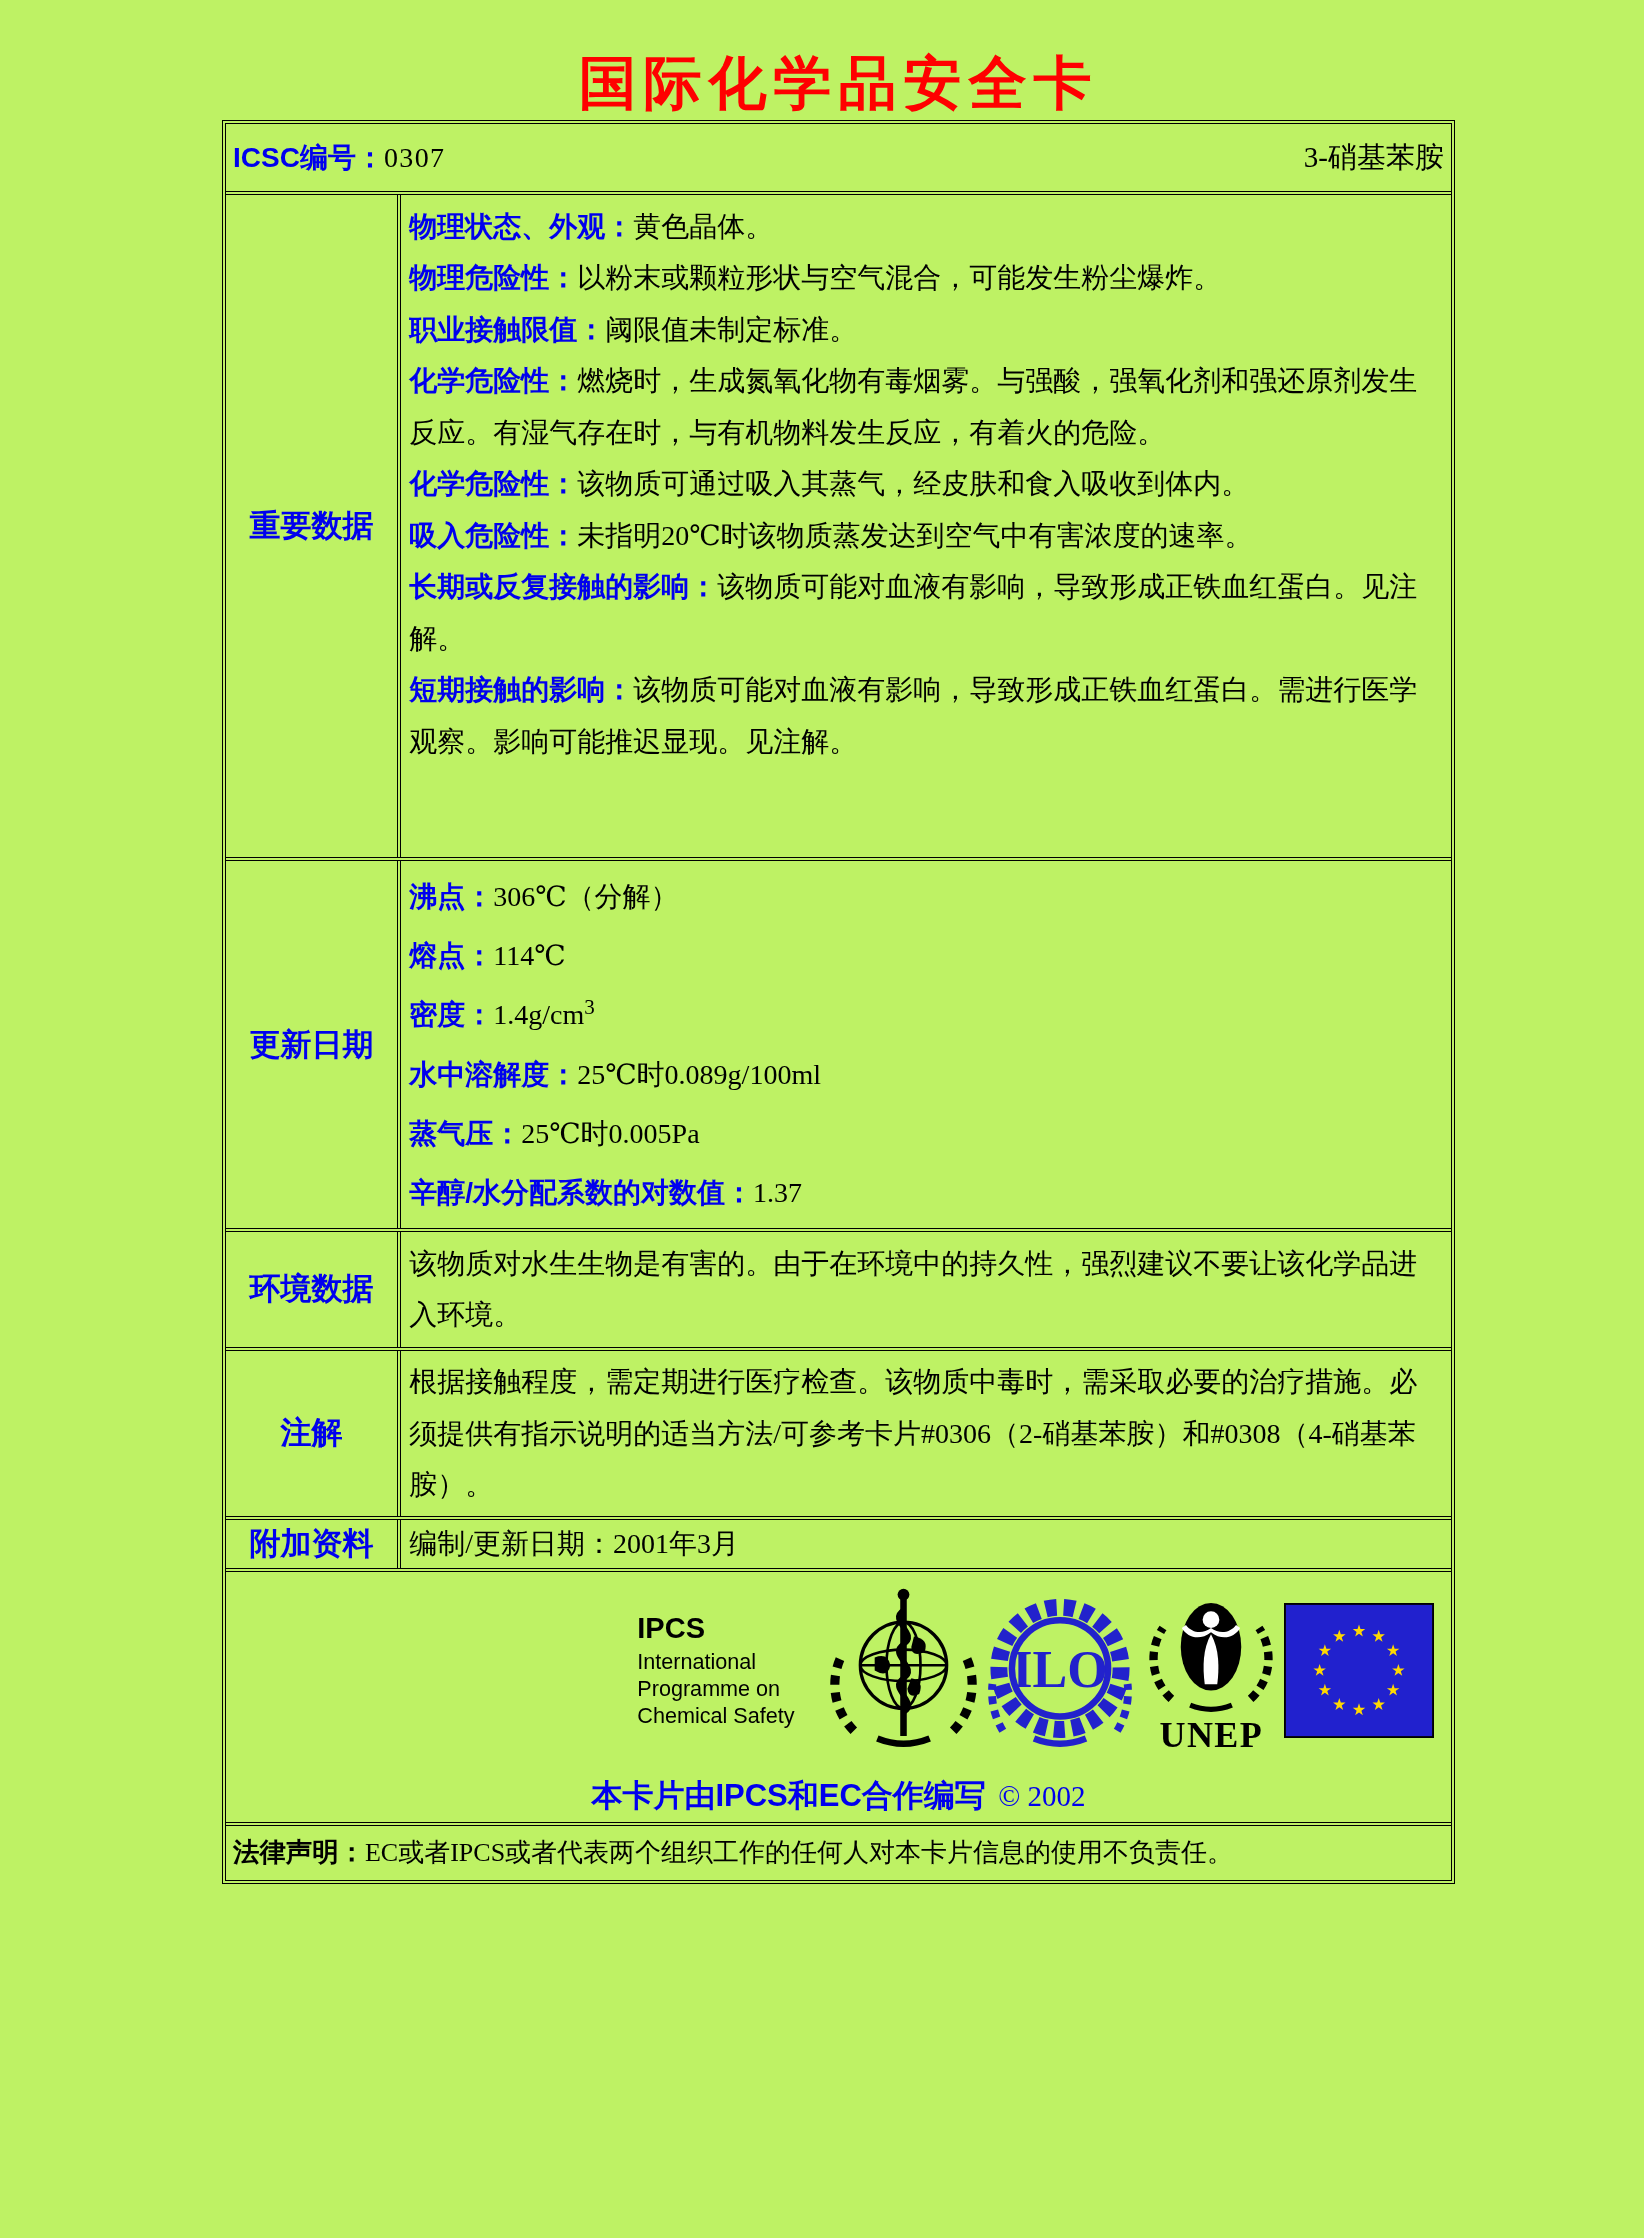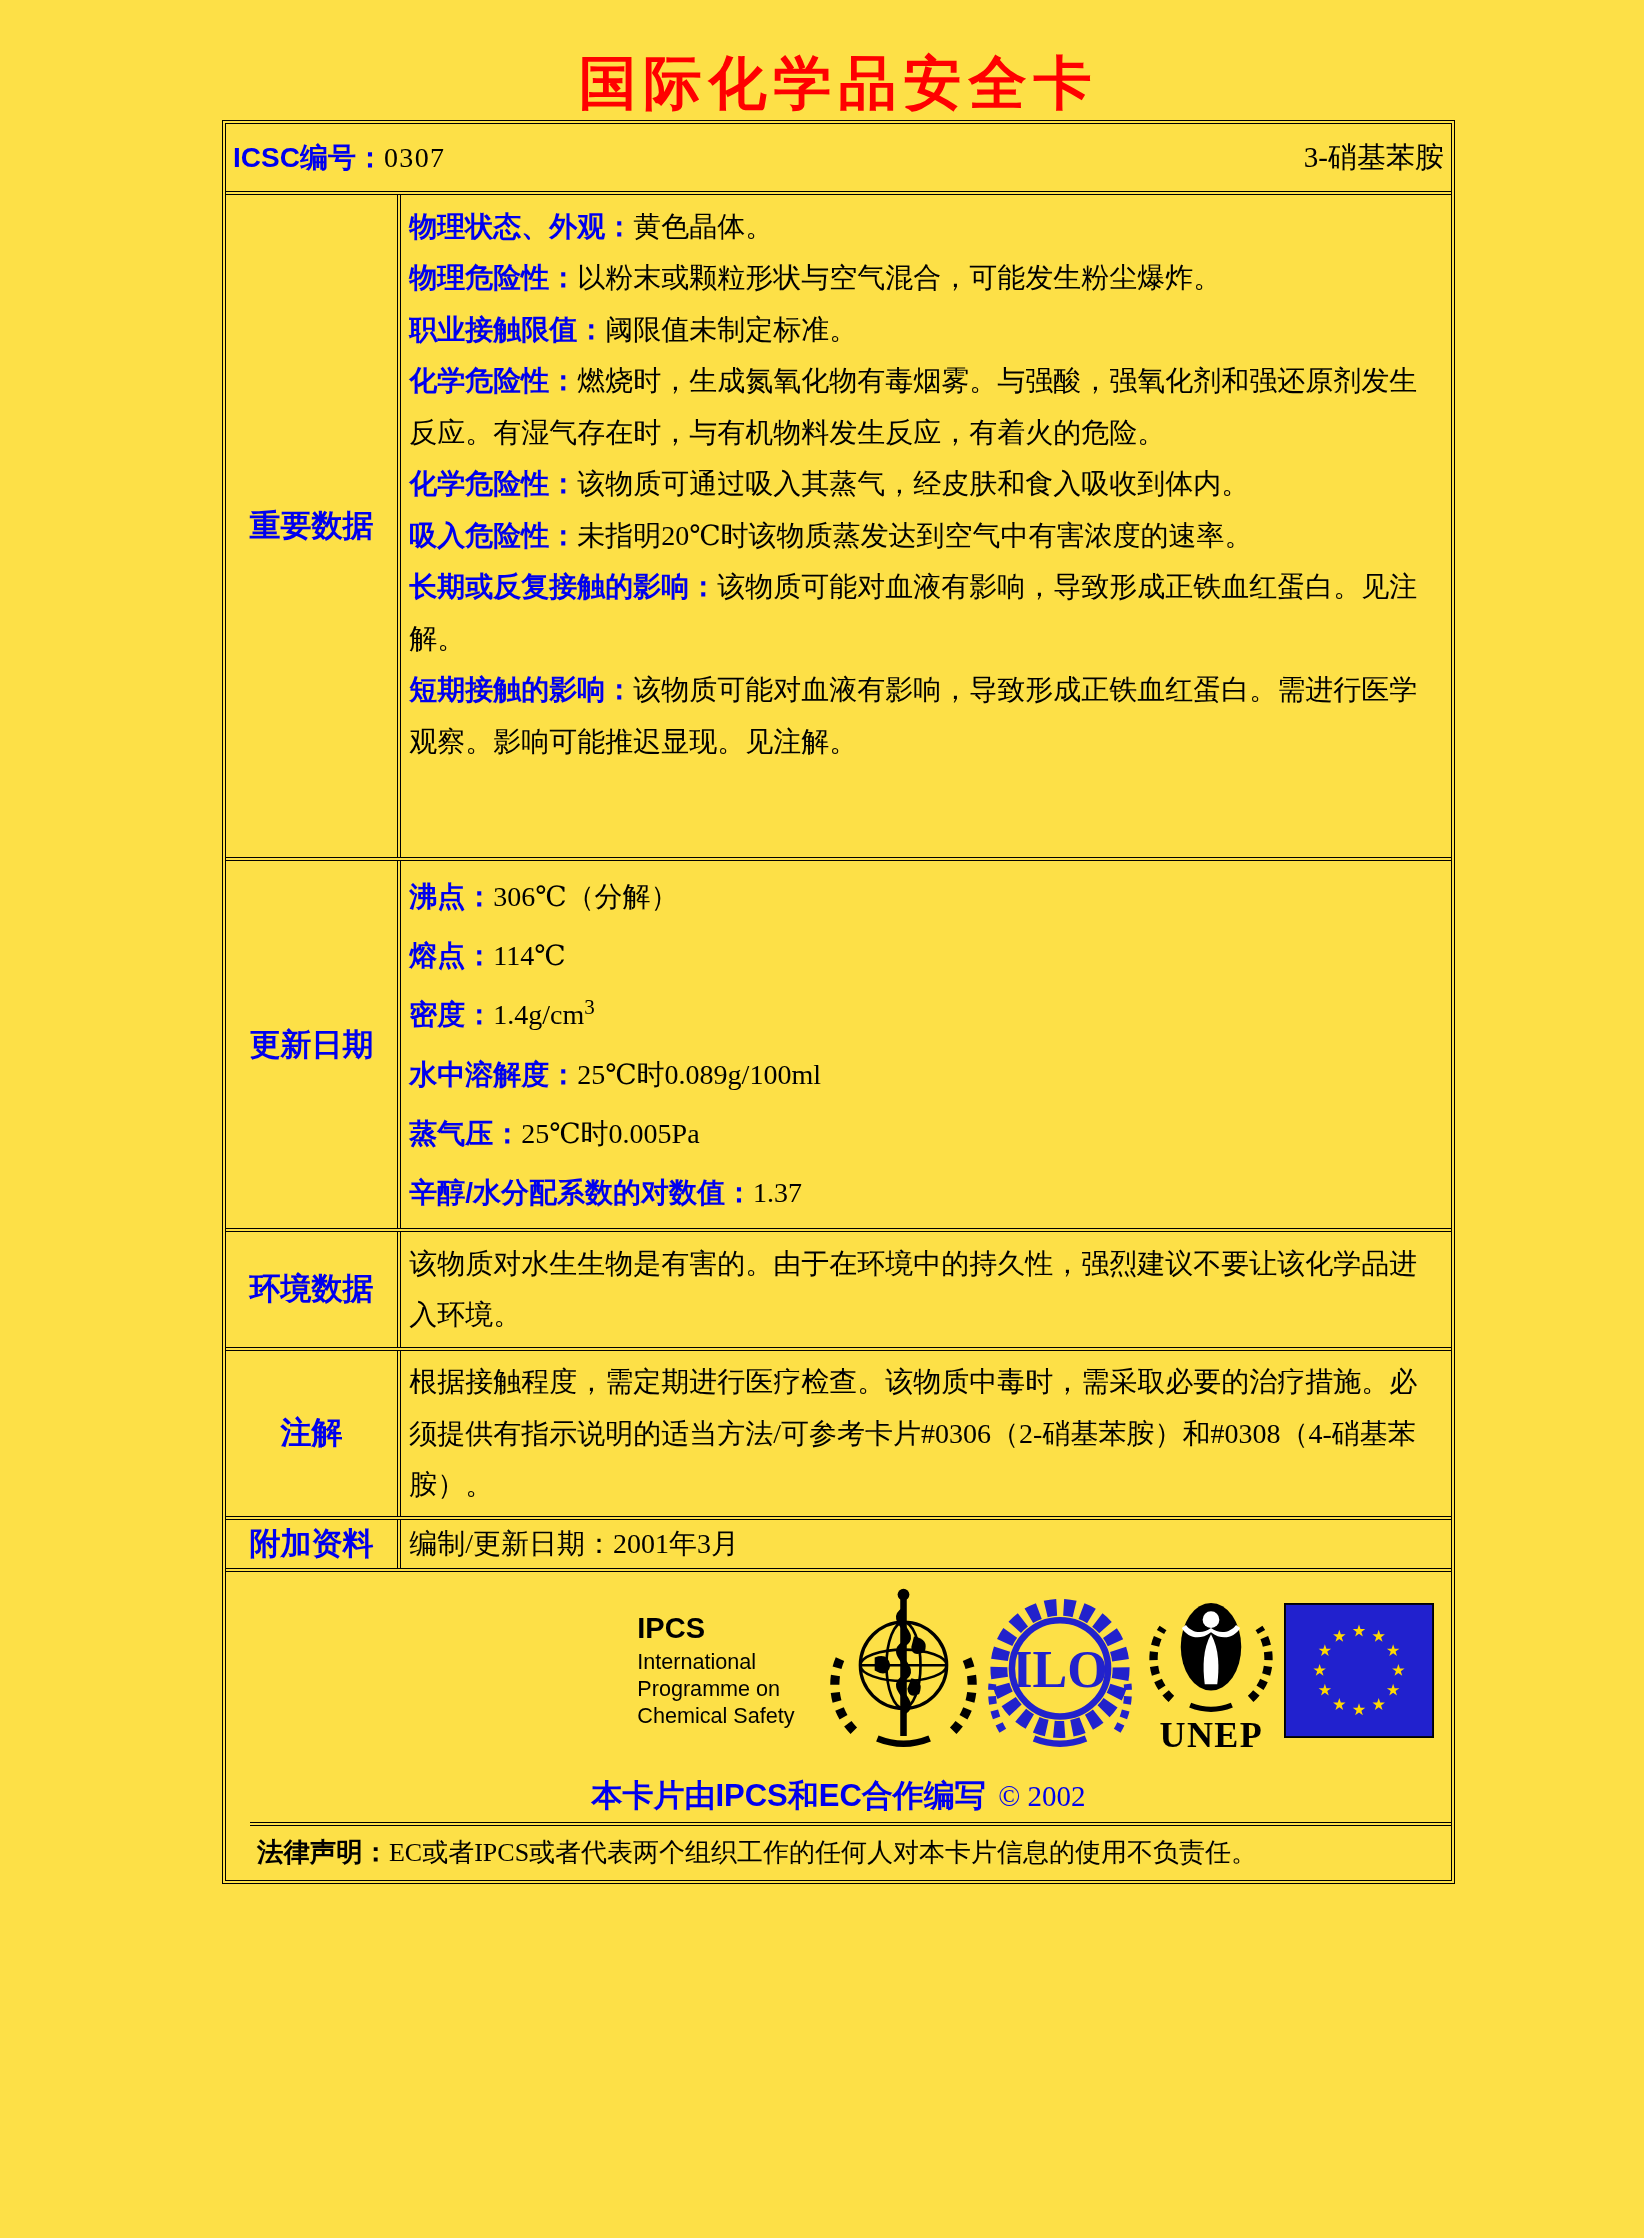--- a/index.html
+++ b/index.html
@@ -5,21 +5,21 @@
   :root{
     --blue:#0000EE;
     --red:#FF0000;
     --black:#000;
     --sans:"Liberation Sans","DejaVu Sans",sans-serif;
     --serif:"Liberation Serif","DejaVu Serif",serif;
   }
   *{margin:0;padding:0;box-sizing:border-box;}
   html,body{background:#fff;}
   .page{
-    width:1645px;height:2239px;background:#fde047;position:relative;
+    width:1645px;height:2239px;background:#bef264;position:relative;
     font-family:var(--serif);color:var(--black);padding-left:32px;
   }
   .page-title{
     padding-top:45px;text-align:center;
     font-family:var(--sans);font-weight:bold;
     font-size:58px;letter-spacing:7px;color:var(--red);
     height:120px;
   }
   .card{
     width:1233px;margin:0 auto;border:4.9px double #000;
@@ -64,21 +64,21 @@
   .logos-flex{display:flex;align-items:center;justify-content:flex-end;}
   .ipcs-block{width:188px;font-family:var(--sans);color:#000;}
   .ipcs-acronym{font-weight:bold;font-size:29px;margin-bottom:4.2px;}
   .ipcs-line{font-size:21.6px;line-height:1.25;}
   .logo-box{display:flex;flex-direction:column;align-items:center;}
   .unep-word{font-family:var(--serif);font-weight:bold;font-size:36px;letter-spacing:1.4px;margin-top:-4.2px;}
   .credit-line{text-align:center;margin-top:18px;font-family:var(--sans);font-weight:bold;font-size:31px;color:var(--blue);}
   .credit-line .copy{font-family:var(--serif);font-weight:normal;font-size:29px;margin-left:12.5px;}
 
   
-  .legal-row{min-height:58px;align-items:center;padding:0 7px;margin-left:24px;}
+  .legal-row{min-height:58px;align-items:center;padding:0 7px;}
   .legal-lbl{font-family:var(--sans);font-weight:bold;font-size:26.4px;color:#000;}
   .legal-text{font-family:var(--serif);font-size:26px;color:#000;}
 </style>
 </head>
 <body>
 
 <div class="page">
 
   <h1 class="page-title">国际化学品安全卡</h1>
 

